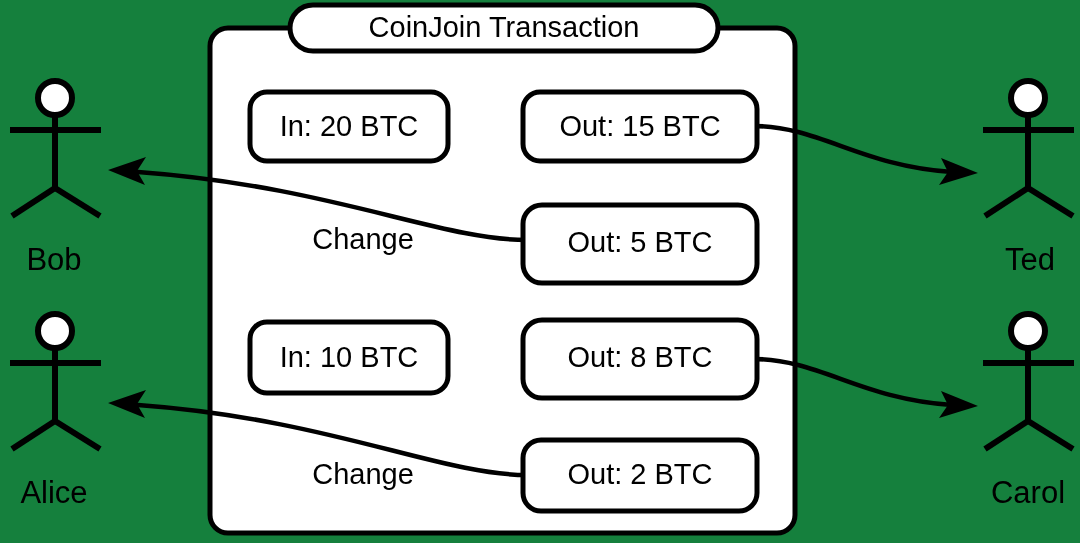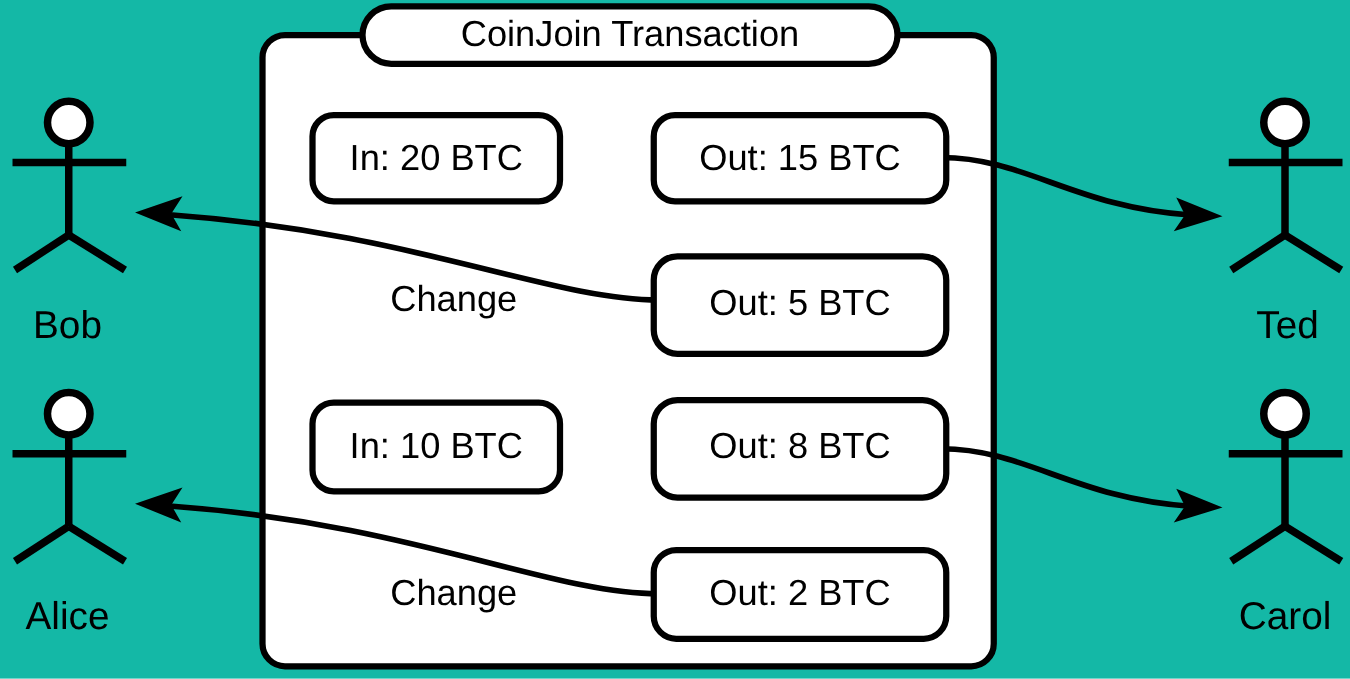--- a/index.html
+++ b/index.html
@@ -7,21 +7,21 @@
     padding: 0;
     background: #ffffff;
   }
   body {
     font-family: "Liberation Sans", sans-serif;
   }
   #diagram-root {
     position: relative;
     width: 1080px;
     height: 543px;
-    background: #14b8a6;
+    background: #15803d;
     overflow: hidden;
   }
   #diagram-svg {
     position: absolute;
     top: 0;
     left: 0;
     width: 1080px;
     height: 543px;
   }
   .box-fill {

